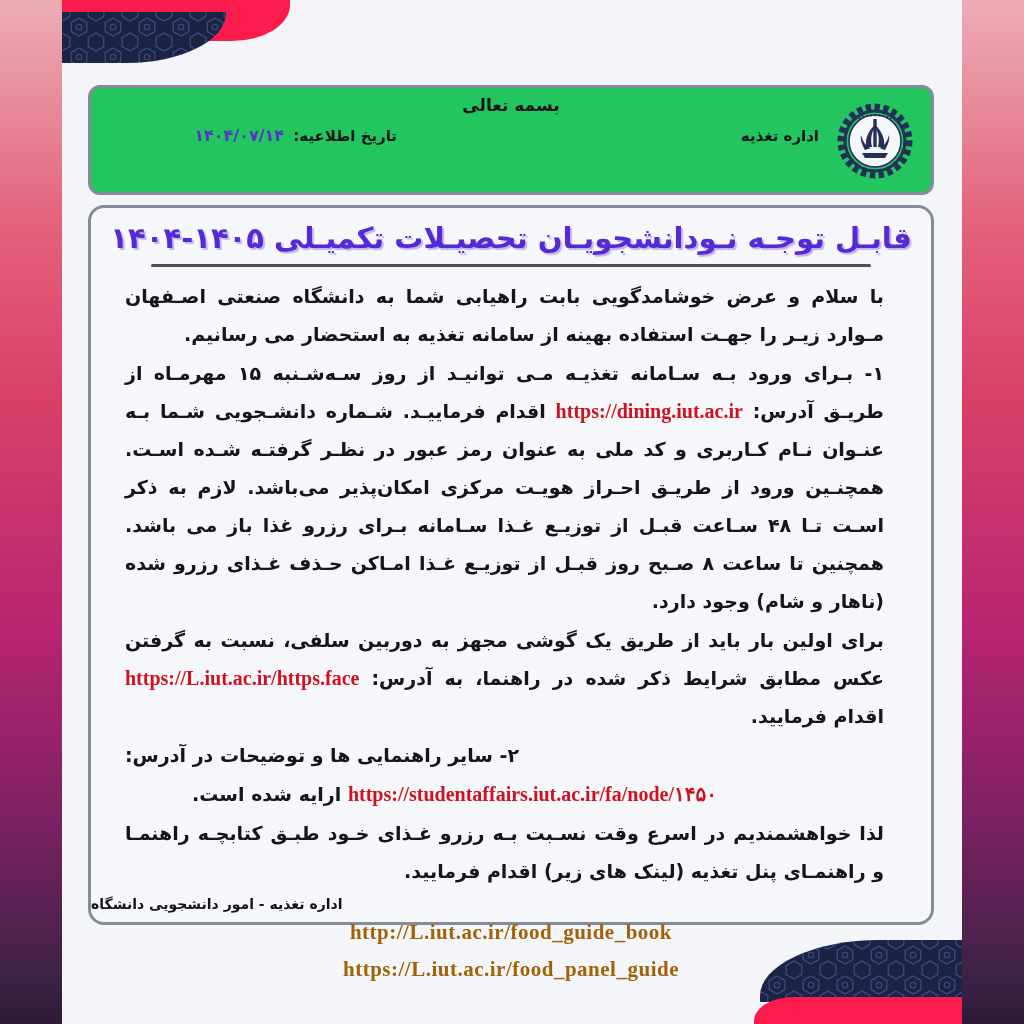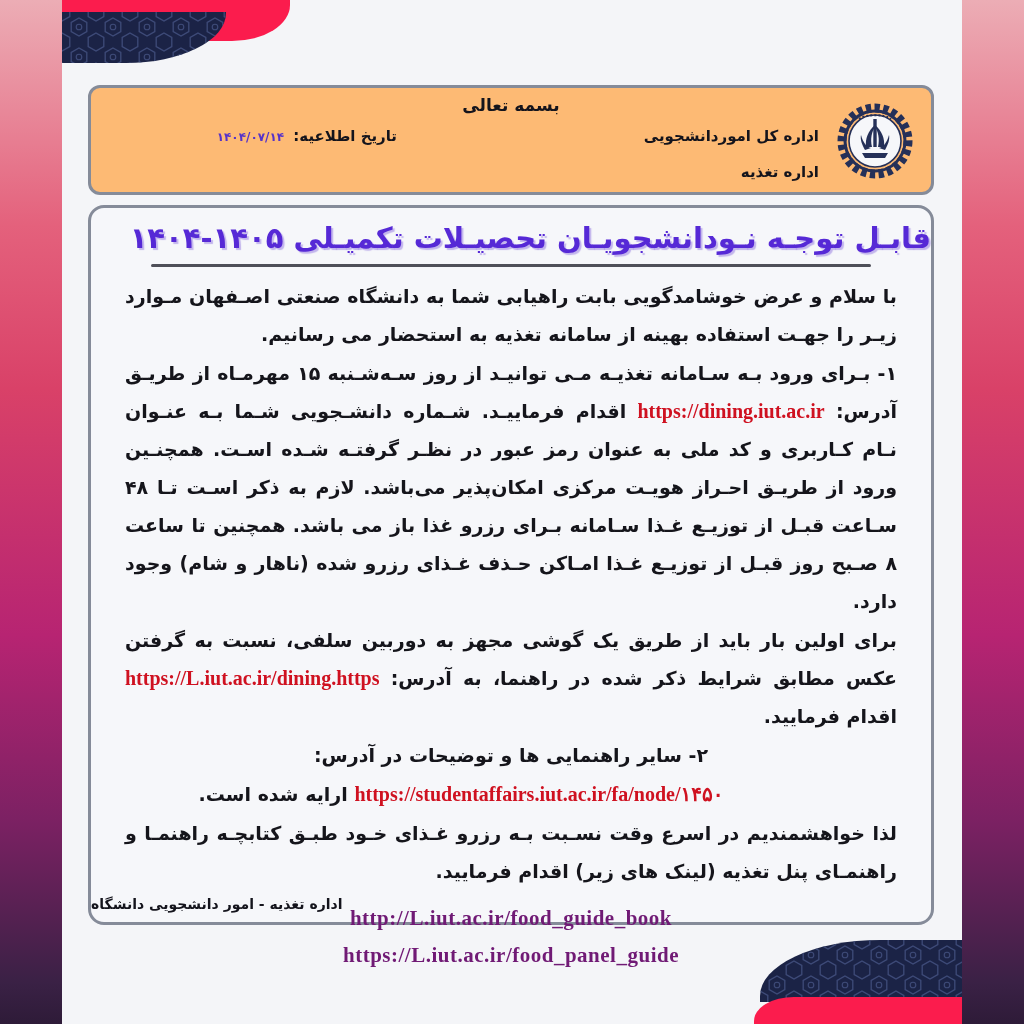--- a/index.html
+++ b/index.html
@@ -20,52 +20,52 @@
   .orn-navy-tl { left:0; top:12px; width:164px; height:51px; background:#1b2346;
                  border-bottom-right-radius:100px 50px; z-index:2; overflow:hidden; }
   .orn-navy-br { right:0; bottom:22px; width:202px; height:62px; background:#1b2346;
                  border-top-left-radius:120px 56px; z-index:2; overflow:hidden; }
   .orn-red-br { right:0; bottom:0; width:208px; height:27px; background:#fb1c4d;
                 border-top-left-radius:40px 24px; z-index:3; }
   .orn svg { display:block; width:100%; height:100%; }
   
   .header-box {
     position:absolute; left:26px; top:85px; width:846px; height:110px;
-    border:3px solid #858b99; border-radius:12px; background:#fdba74; z-index:4;
+    border:3px solid #858b99; border-radius:12px; background:#22c55e; z-index:4;
   }
   .bismillah { position:absolute; top:7px; left:0; width:100%; text-align:center;
                font-weight:bold; font-size:17px; color:#14141c; }
   .logo-wrap { position:absolute; right:16px; top:13px; width:80px; height:80px; }
   .org-block { position:absolute; right:112px; top:30px; direction:rtl; text-align:right;
                font-weight:bold; font-size:15px; color:#14141c; line-height:36px; }
   .date-block { position:absolute; left:36px; top:30px; direction:rtl; text-align:right;
                 font-weight:bold; font-size:15px; color:#14141c; line-height:36px; width:270px; }
-  .date-block .val { color:#5633c9; font-size:12px; padding-right:4px; }
+  .date-block .val { color:#5633c9; font-size:16px; padding-right:4px; }
   
   .main-box {
     position:absolute; left:26px; top:205px; width:846px; height:720px;
     border:3px solid #858b99; border-radius:16px; background:#f6f7fa; z-index:4;
   }
   .notice-title {
-    margin-top:13px; text-align:right; direction:rtl;
+    margin-top:13px; text-align:center; direction:rtl;
     font-weight:bold; font-size:29px; color:#5629d6;
     text-shadow:2px 2px 1px rgba(130,100,220,0.45);
   }
   .title-divider { width:720px; margin:9px auto 0 auto; border:none;
                    border-top:3px solid #4e4f58; border-radius:2px; }
   .body-text { direction:rtl; padding:10px 34px 0 34px; font-size:19px;
                font-weight:bold; color:#15151b; line-height:38px; text-align:justify; }
-  .body-text p { margin:0 0 1px 0; }
+  .body-text p { margin:0 13px 1px 0; }
   .lnk { color:#cf1120; font-family:"Liberation Serif", serif; font-weight:bold;
          direction:ltr; unicode-bidi:embed; font-size:20px; }
-  .item2-l1 { text-align:center; }
+  .item2-l1 { text-align:left; }
   .item2-l2 { text-align:center; padding-left:0; padding-right:100px; }
   .guide-links { direction:ltr; text-align:center; font-family:"Liberation Serif", serif;
-                 font-weight:bold; font-size:21px; color:#701a75; line-height:37px;
-                 margin-top:10px; letter-spacing:0.5px; }
+                 font-weight:bold; font-size:21px; color:#a16207; line-height:37px;
+                 margin-top:24px; letter-spacing:0.5px; }
   .doc-footer { position:absolute; bottom:10px; left:0; width:100%; text-align:left;
                 direction:rtl; font-weight:bold; font-size:14px; color:#14141c; }
 </style>
 </head>
 <body>
 
 <div class="page">
 
   <div class="orn orn-red-tl"></div>
   <div class="orn orn-navy-tl">
@@ -112,21 +112,20 @@
         <path d="M40 24 C33 30 30 38 31 46 L37 46 C35 38 37 30 40 26 Z" fill="#253058"></path>
         <path d="M40 24 C47 30 50 38 49 46 L43 46 C45 38 43 30 40 26 Z" fill="#253058"></path>
         <path d="M26 34 C28 42 32 46 36 47 L30 49 C27 44 25 38 26 34 Z" fill="#253058"></path>
         <path d="M54 34 C52 42 48 46 44 47 L50 49 C53 44 55 38 54 34 Z" fill="#253058"></path>
         <path d="M27 52 L53 52 L50 57 L30 57 Z" fill="#253058"></path>
         <path d="M24 18 C30 13 50 13 56 18" stroke="#253058" stroke-width="2" stroke-dasharray="2,2" fill="none"></path>
       </svg>
     </div>
 
     <div class="org-block">
-      <div>اداره کل اموردانشجویی</div>
       <div>اداره تغذیه</div>
     </div>
 
     <div class="date-block">
       <div>
         <span>تاریخ اطلاعیه:</span>
         <span class="val">۱۴۰۴/۰۷/۱۴</span>
       </div>
     </div>
   </div>
@@ -136,21 +135,21 @@
     <hr class="title-divider">
 
     <div class="body-text">
       <p>با سلام و عرض خوشامدگویی بابت راهیابی شما به دانشگاه صنعتی اصـفهان مـوارد زیـر را جهـت استفاده بهینه از سامانه تغذیه به استحضار می رسانیم.</p>
 
       <p><span>۱- بـرای ورود بـه سـامانه تغذیـه مـی توانیـد از روز سـه‌شـنبه ۱۵ مهرمـاه از طریـق آدرس:</span>
         <span class="lnk">https://dining.iut.ac.ir</span>
         <span>اقدام فرماییـد. شـماره دانشـجویی شـما بـه عنـوان نـام کـاربری و کد ملی به عنوان رمز عبور در نظـر گرفتـه شـده اسـت. همچنـین ورود از طریـق احـراز هویـت مرکزی امکان‌پذیر می‌باشد. لازم به ذکر اسـت تـا ۴۸ سـاعت قبـل از توزیـع غـذا سـامانه بـرای رزرو غذا باز می باشد. همچنین تا ساعت ۸ صـبح روز قبـل از توزیـع غـذا امـاکن حـذف غـذای رزرو شده (ناهار و شام) وجود دارد.</span></p>
 
       <p><span>برای اولین بار باید از طریق یک گوشی مجهز به دوربین سلفی، نسبت به گرفتن عکس مطابق شرایط ذکر شده در راهنما، به آدرس:</span>
-        <span class="lnk">https://L.iut.ac.ir/dining.https</span>
+        <span class="lnk">https://L.iut.ac.ir/https.face</span>
         <span>اقدام فرمایید.</span></p>
 
       <p class="item2-l1">۲- سایر راهنمایی ها و توضیحات در آدرس:</p>
       <p class="item2-l2"><span class="lnk">https://studentaffairs.iut.ac.ir/fa/node/۱۴۵۰</span>
         <span>ارایه شده است.</span></p>
 
       <p>لذا خواهشمندیم در اسرع وقت نسـبت بـه رزرو غـذای خـود طبـق کتابچـه راهنمـا و راهنمـای پنل تغذیه (لینک های زیر) اقدام فرمایید.</p>
 
       <div class="guide-links">
         <div>http://L.iut.ac.ir/food_guide_book</div>

